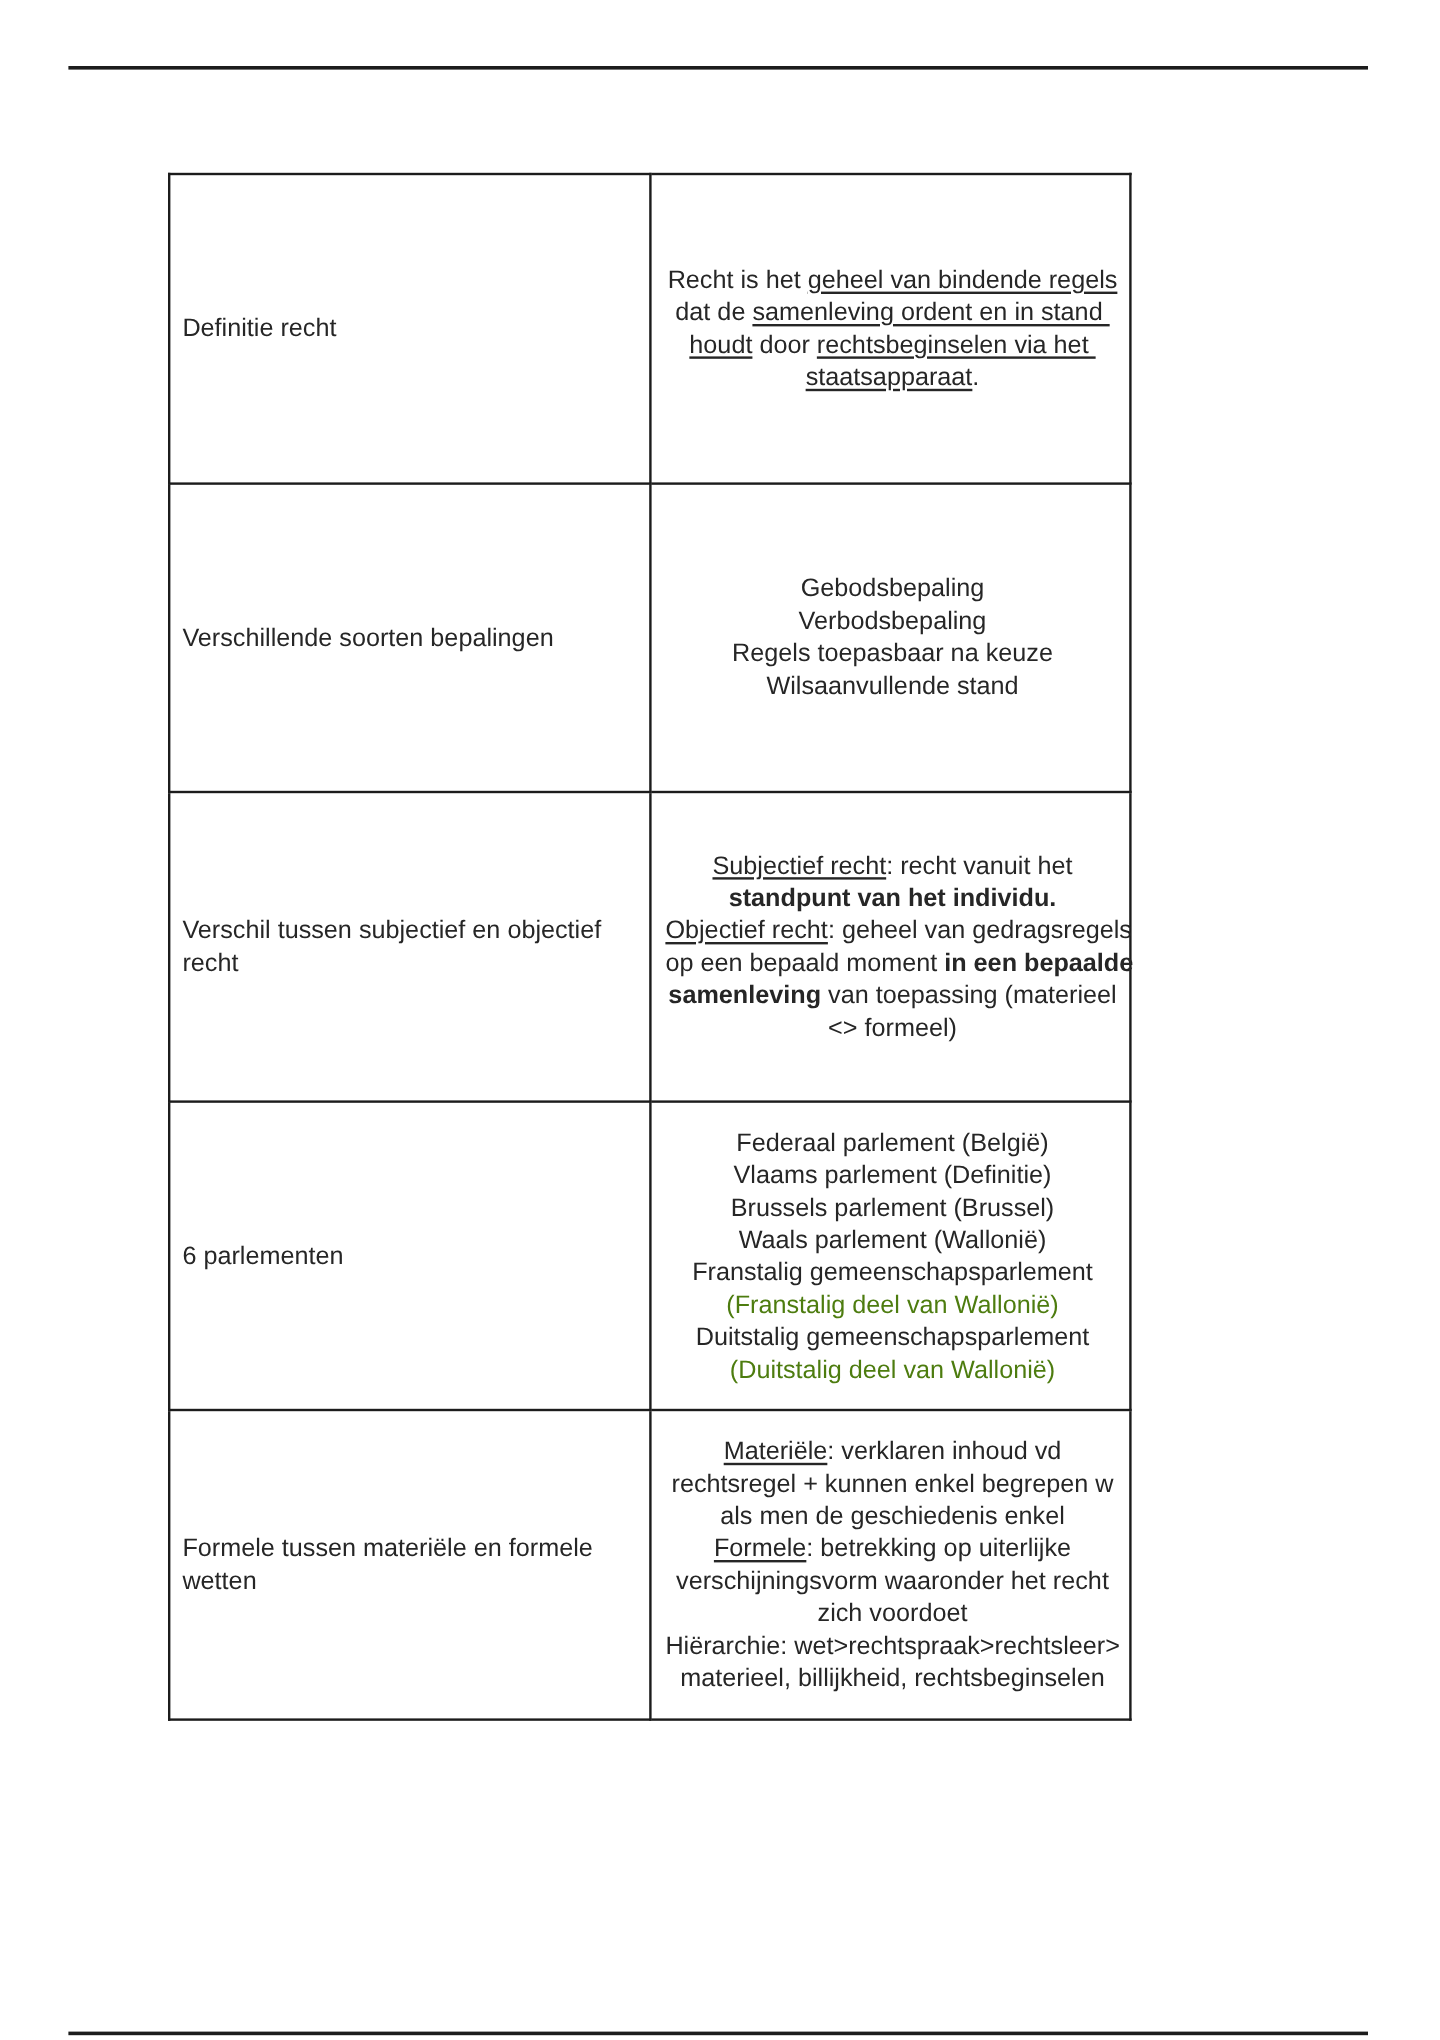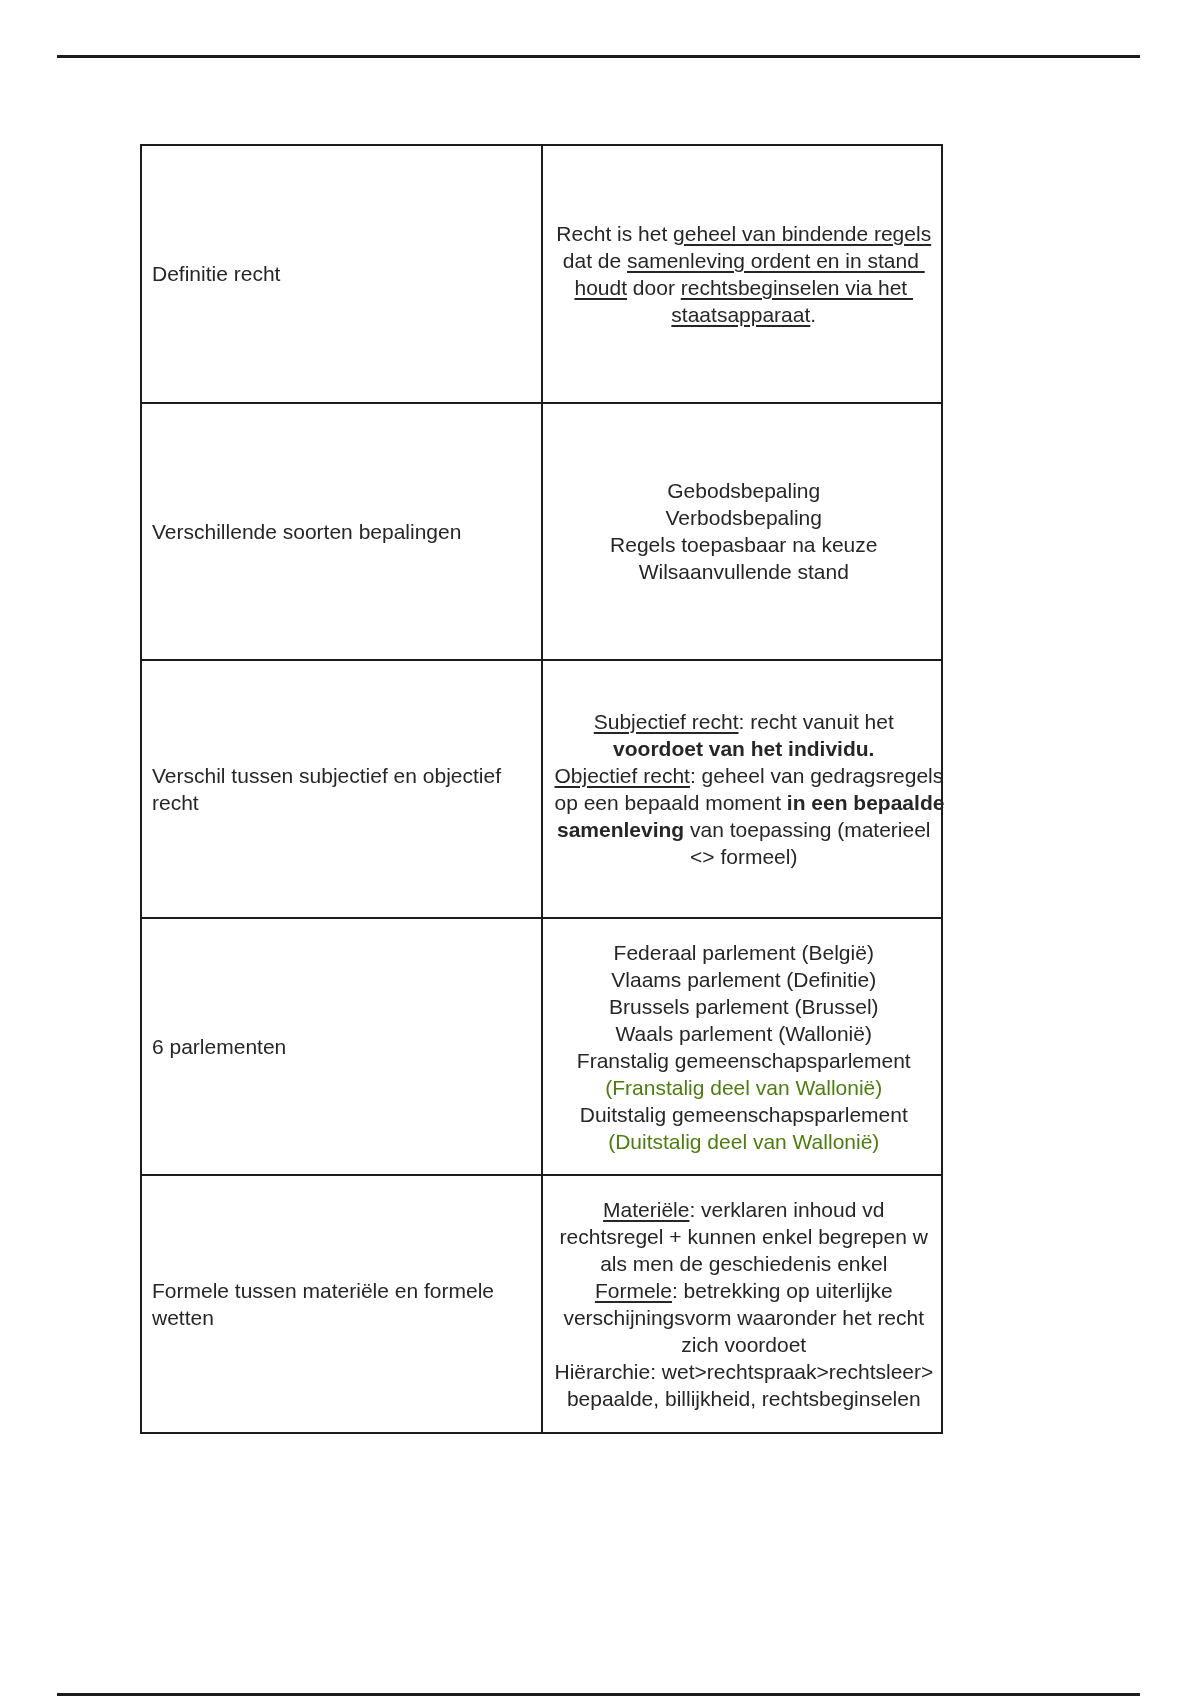--- a/index.html
+++ b/index.html
@@ -81,21 +81,21 @@
             <div class="line"><span>Wilsaanvullende stand</span></div>
           </td>
         </tr>
         <tr>
           <td class="cell term-cell">
             <div class="line">Verschil tussen subjectief en objectief</div>
             <div class="line">recht</div>
           </td>
           <td class="cell def-cell">
             <div class="line"><span class="u">Subjectief recht</span><span>: recht vanuit het</span></div>
-            <div class="line"><span class="b">voordoet van het individu.</span></div>
+            <div class="line"><span class="b">standpunt van het individu.</span></div>
             <div class="line"><span class="u">Objectief recht</span><span>: geheel van gedragsregels</span></div>
             <div class="line"><span>op een bepaald moment </span><span class="b">in een bepaalde</span></div>
             <div class="line"><span class="b">samenleving</span><span> van toepassing (materieel</span></div>
             <div class="line"><span>&lt;&gt; formeel)</span></div>
           </td>
         </tr>
         <tr>
           <td class="cell term-cell">
             <div class="line">6 parlementen</div>
           </td>
@@ -116,20 +116,20 @@
             <div class="line">wetten</div>
           </td>
           <td class="cell def-cell">
             <div class="line"><span class="u">Materiële</span><span>: verklaren inhoud vd</span></div>
             <div class="line"><span>rechtsregel + kunnen enkel begrepen w</span></div>
             <div class="line"><span>als men de geschiedenis enkel</span></div>
             <div class="line"><span class="u">Formele</span><span>: betrekking op uiterlijke</span></div>
             <div class="line"><span>verschijningsvorm waaronder het recht</span></div>
             <div class="line"><span>zich voordoet</span></div>
             <div class="line"><span>Hiërarchie: wet&gt;rechtspraak&gt;rechtsleer&gt;</span></div>
-            <div class="line"><span>bepaalde, billijkheid, rechtsbeginselen</span></div>
+            <div class="line"><span>materieel, billijkheid, rechtsbeginselen</span></div>
           </td>
         </tr>
       </tbody>
   </table>
 
   <div class="rule rule-bottom"></div>
 </div>
 
 </body></html>

